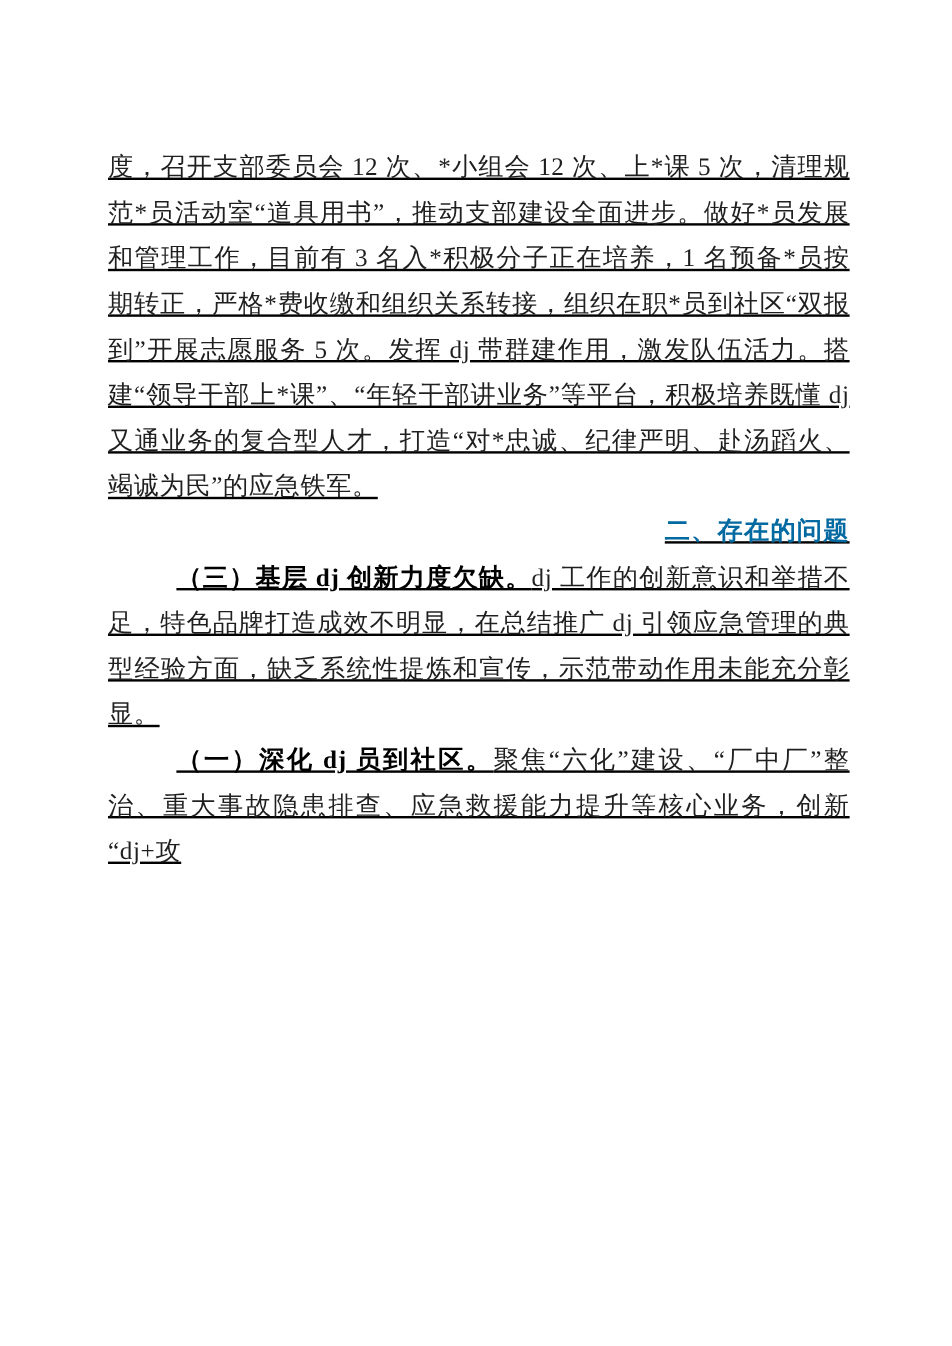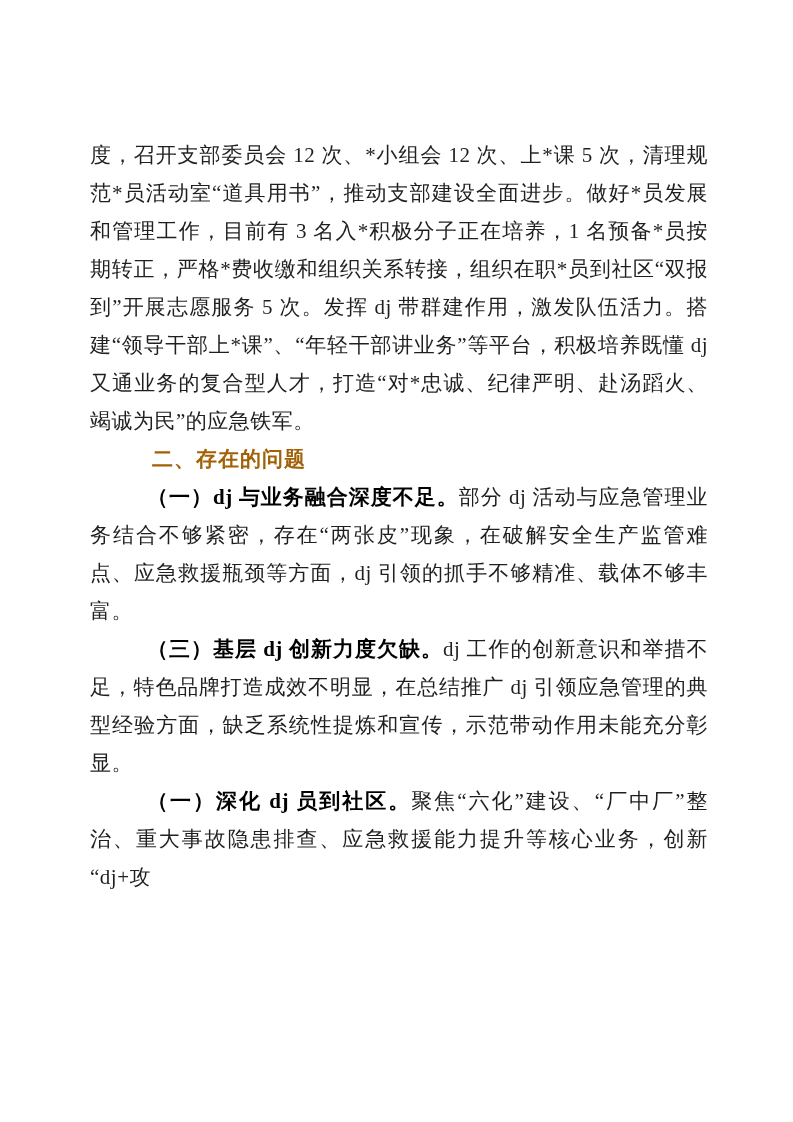--- a/index.html
+++ b/index.html
@@ -12,64 +12,62 @@
     width: 793px;
     height: 1122px;
     background: #ffffff;
     overflow: hidden;
     margin: 0 auto;
     font-family: "Liberation Serif", "DejaVu Serif", serif;
   }
   .content {
     position: absolute;
     left: 90px;
-    top: 136px;
+    top: 120px;
     width: 618px;
+    text-decoration: underline;
   }
   .content p {
     margin: 0;
     font-size: 21px;
     line-height: 38px;
     color: #1f1f1f;
     text-align: justify;
     text-justify: inter-ideograph;
     letter-spacing: 0.5px;
   }
   p.continuation {
     text-indent: 0;
   }
   p.item {
     text-indent: 57px;
   }
   p.section-heading {
     font-family: "Liberation Sans", "DejaVu Sans", sans-serif;
     font-weight: 700;
-    color: #a16207;
+    color: #0369a1;
     text-indent: 62px;
-    text-align: left;
+    text-align: right;
     letter-spacing: 1px;
   }
   .lead {
     font-weight: 700;
     color: #000000;
   }
 </style>
 </head>
 <body>
 
 <div class="page">
   <div class="content">
 
     <p class="continuation">度，召开支部委员会 12 次、*小组会 12 次、上*课 5 次，清理规范*员活动室“道具用书”，推动支部建设全面进步。做好*员发展和管理工作，目前有 3 名入*积极分子正在培养，1 名预备*员按期转正，严格*费收缴和组织关系转接，组织在职*员到社区“双报到”开展志愿服务 5 次。发挥 dj 带群建作用，激发队伍活力。搭建“领导干部上*课”、“年轻干部讲业务”等平台，积极培养既懂 dj 又通业务的复合型人才，打造“对*忠诚、纪律严明、赴汤蹈火、竭诚为民”的应急铁军。</p>
 
     <p class="section-heading">二、存在的问题</p>
 
-    <p class="item">
-      <span class="lead">（一）dj 与业务融合深度不足。</span><span>部分 dj 活动与应急管理业务结合不够紧密，存在“两张皮”现象，在破解安全生产监管难点、应急救援瓶颈等方面，dj 引领的抓手不够精准、载体不够丰富。</span>
-    </p>
 
 
     <p class="item">
       <span class="lead">（三）基层 dj 创新力度欠缺。</span><span>dj 工作的创新意识和举措不足，特色品牌打造成效不明显，在总结推广 dj 引领应急管理的典型经验方面，缺乏系统性提炼和宣传，示范带动作用未能充分彰显。</span>
     </p>
 
 
     <p class="item">
       <span class="lead">（一）深化 dj 员到社区。</span><span>聚焦“六化”建设、“厂中厂”整治、重大事故隐患排查、应急救援能力提升等核心业务，创新“dj+攻</span>
     </p>

